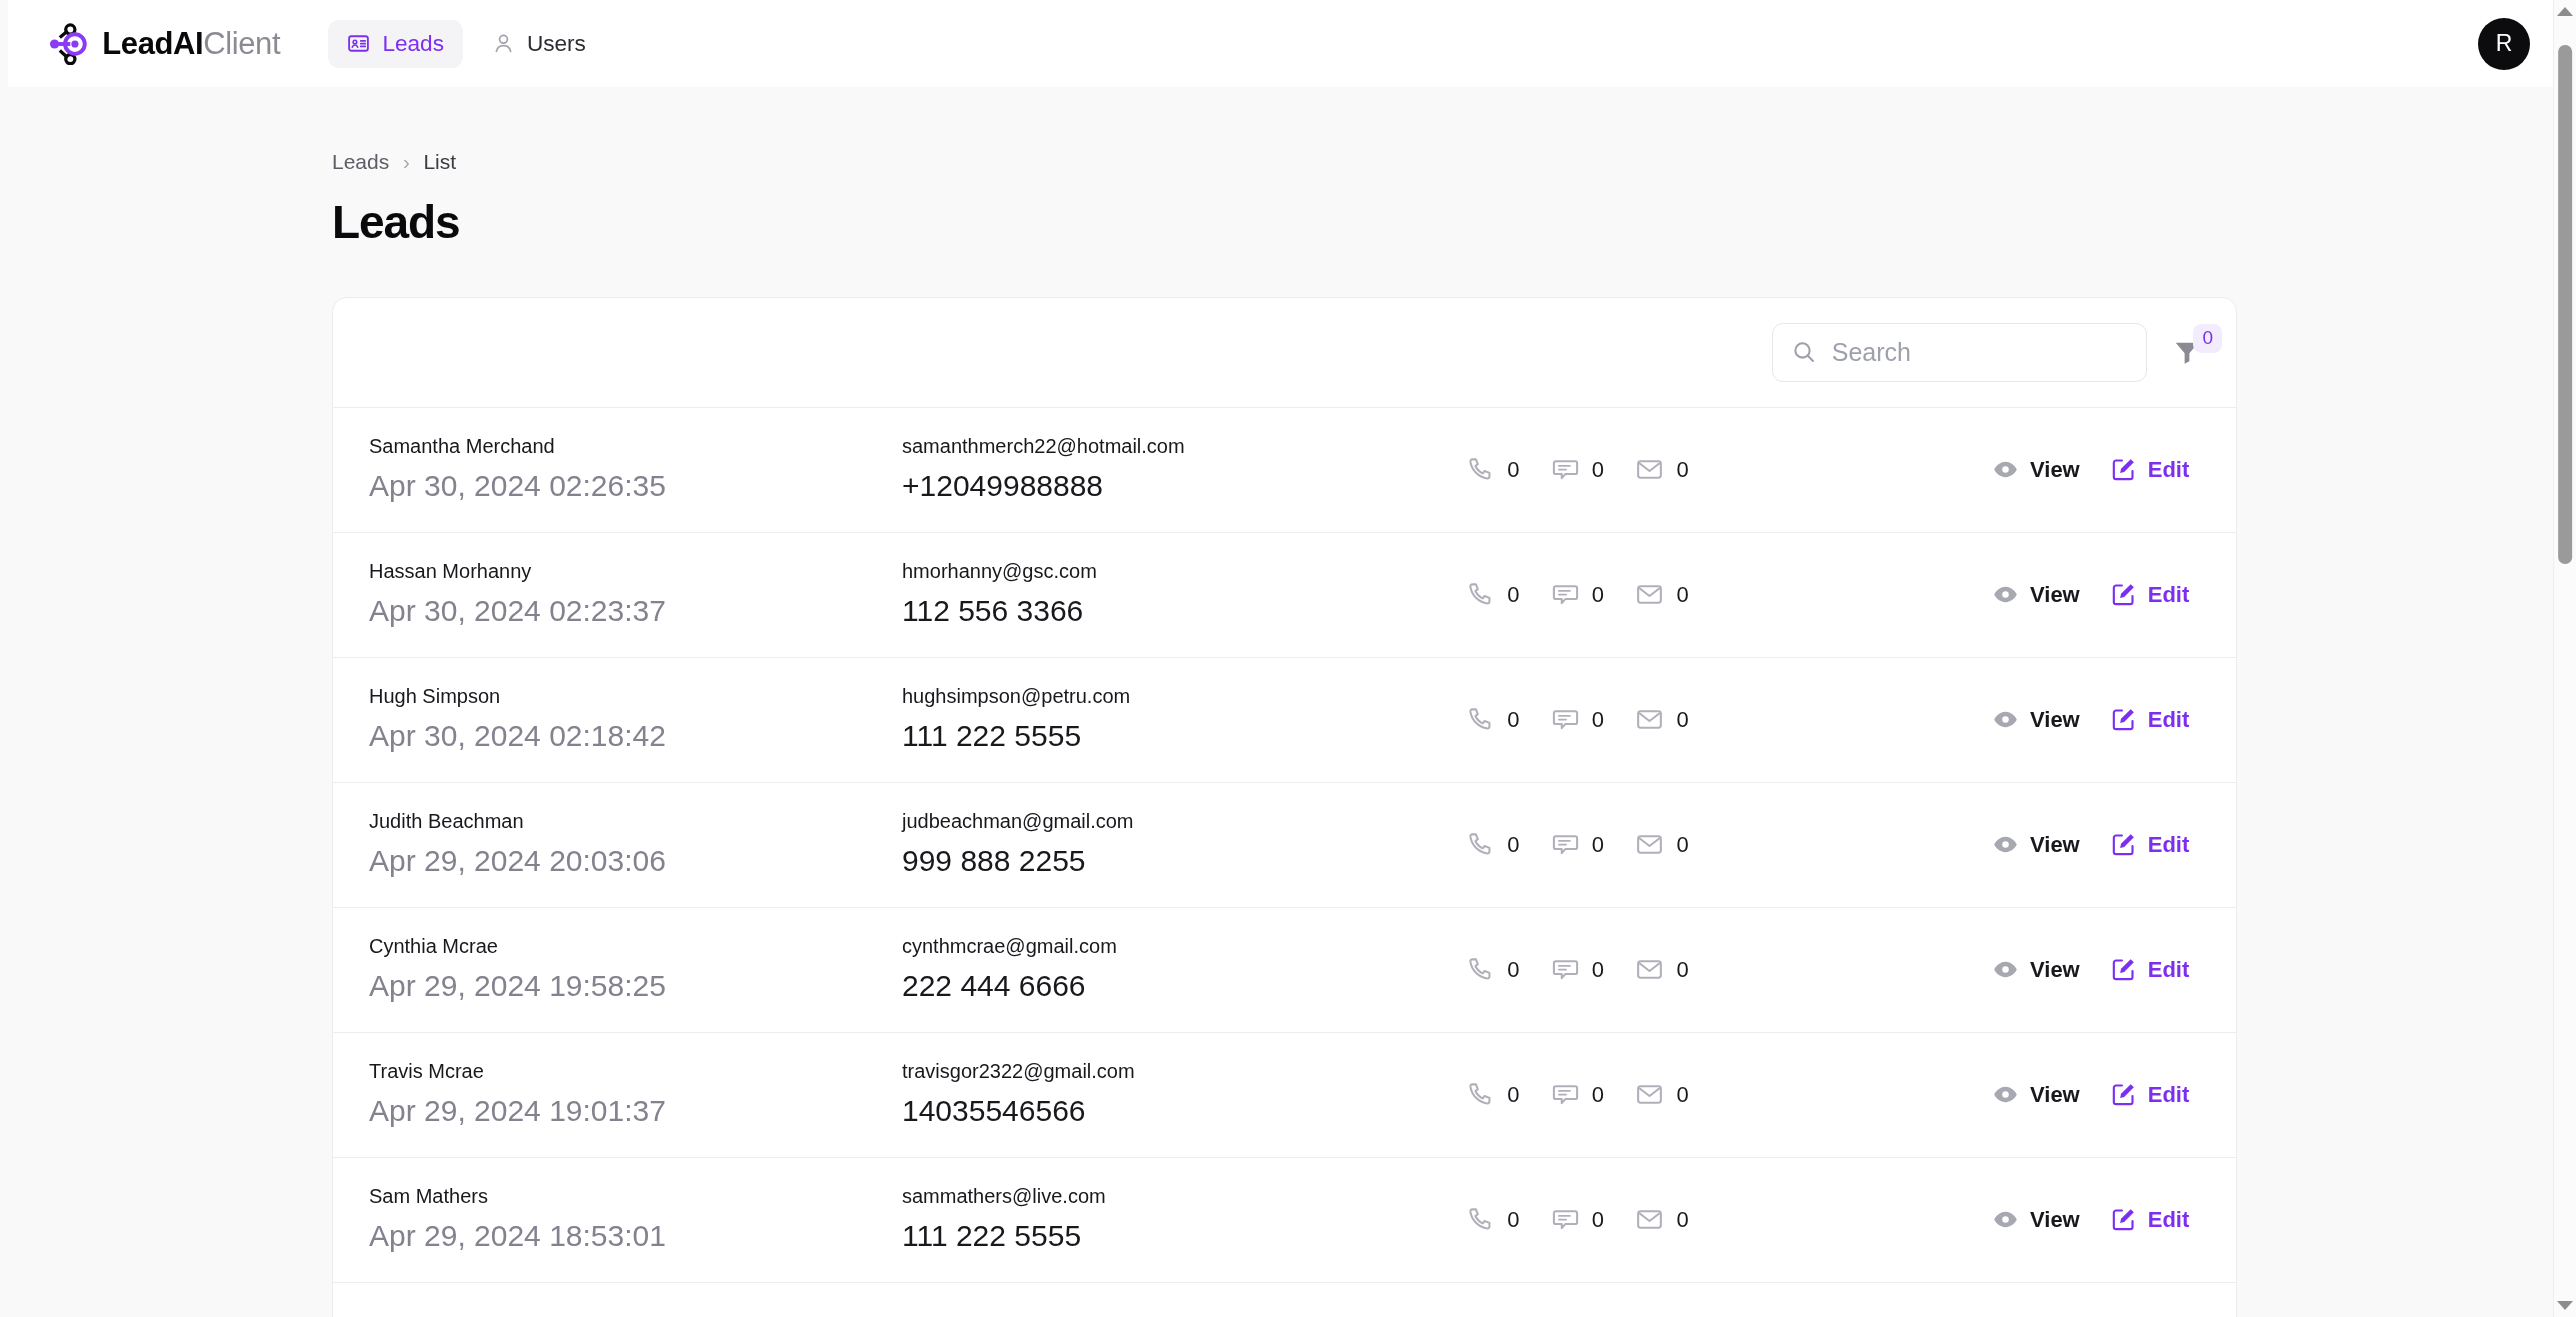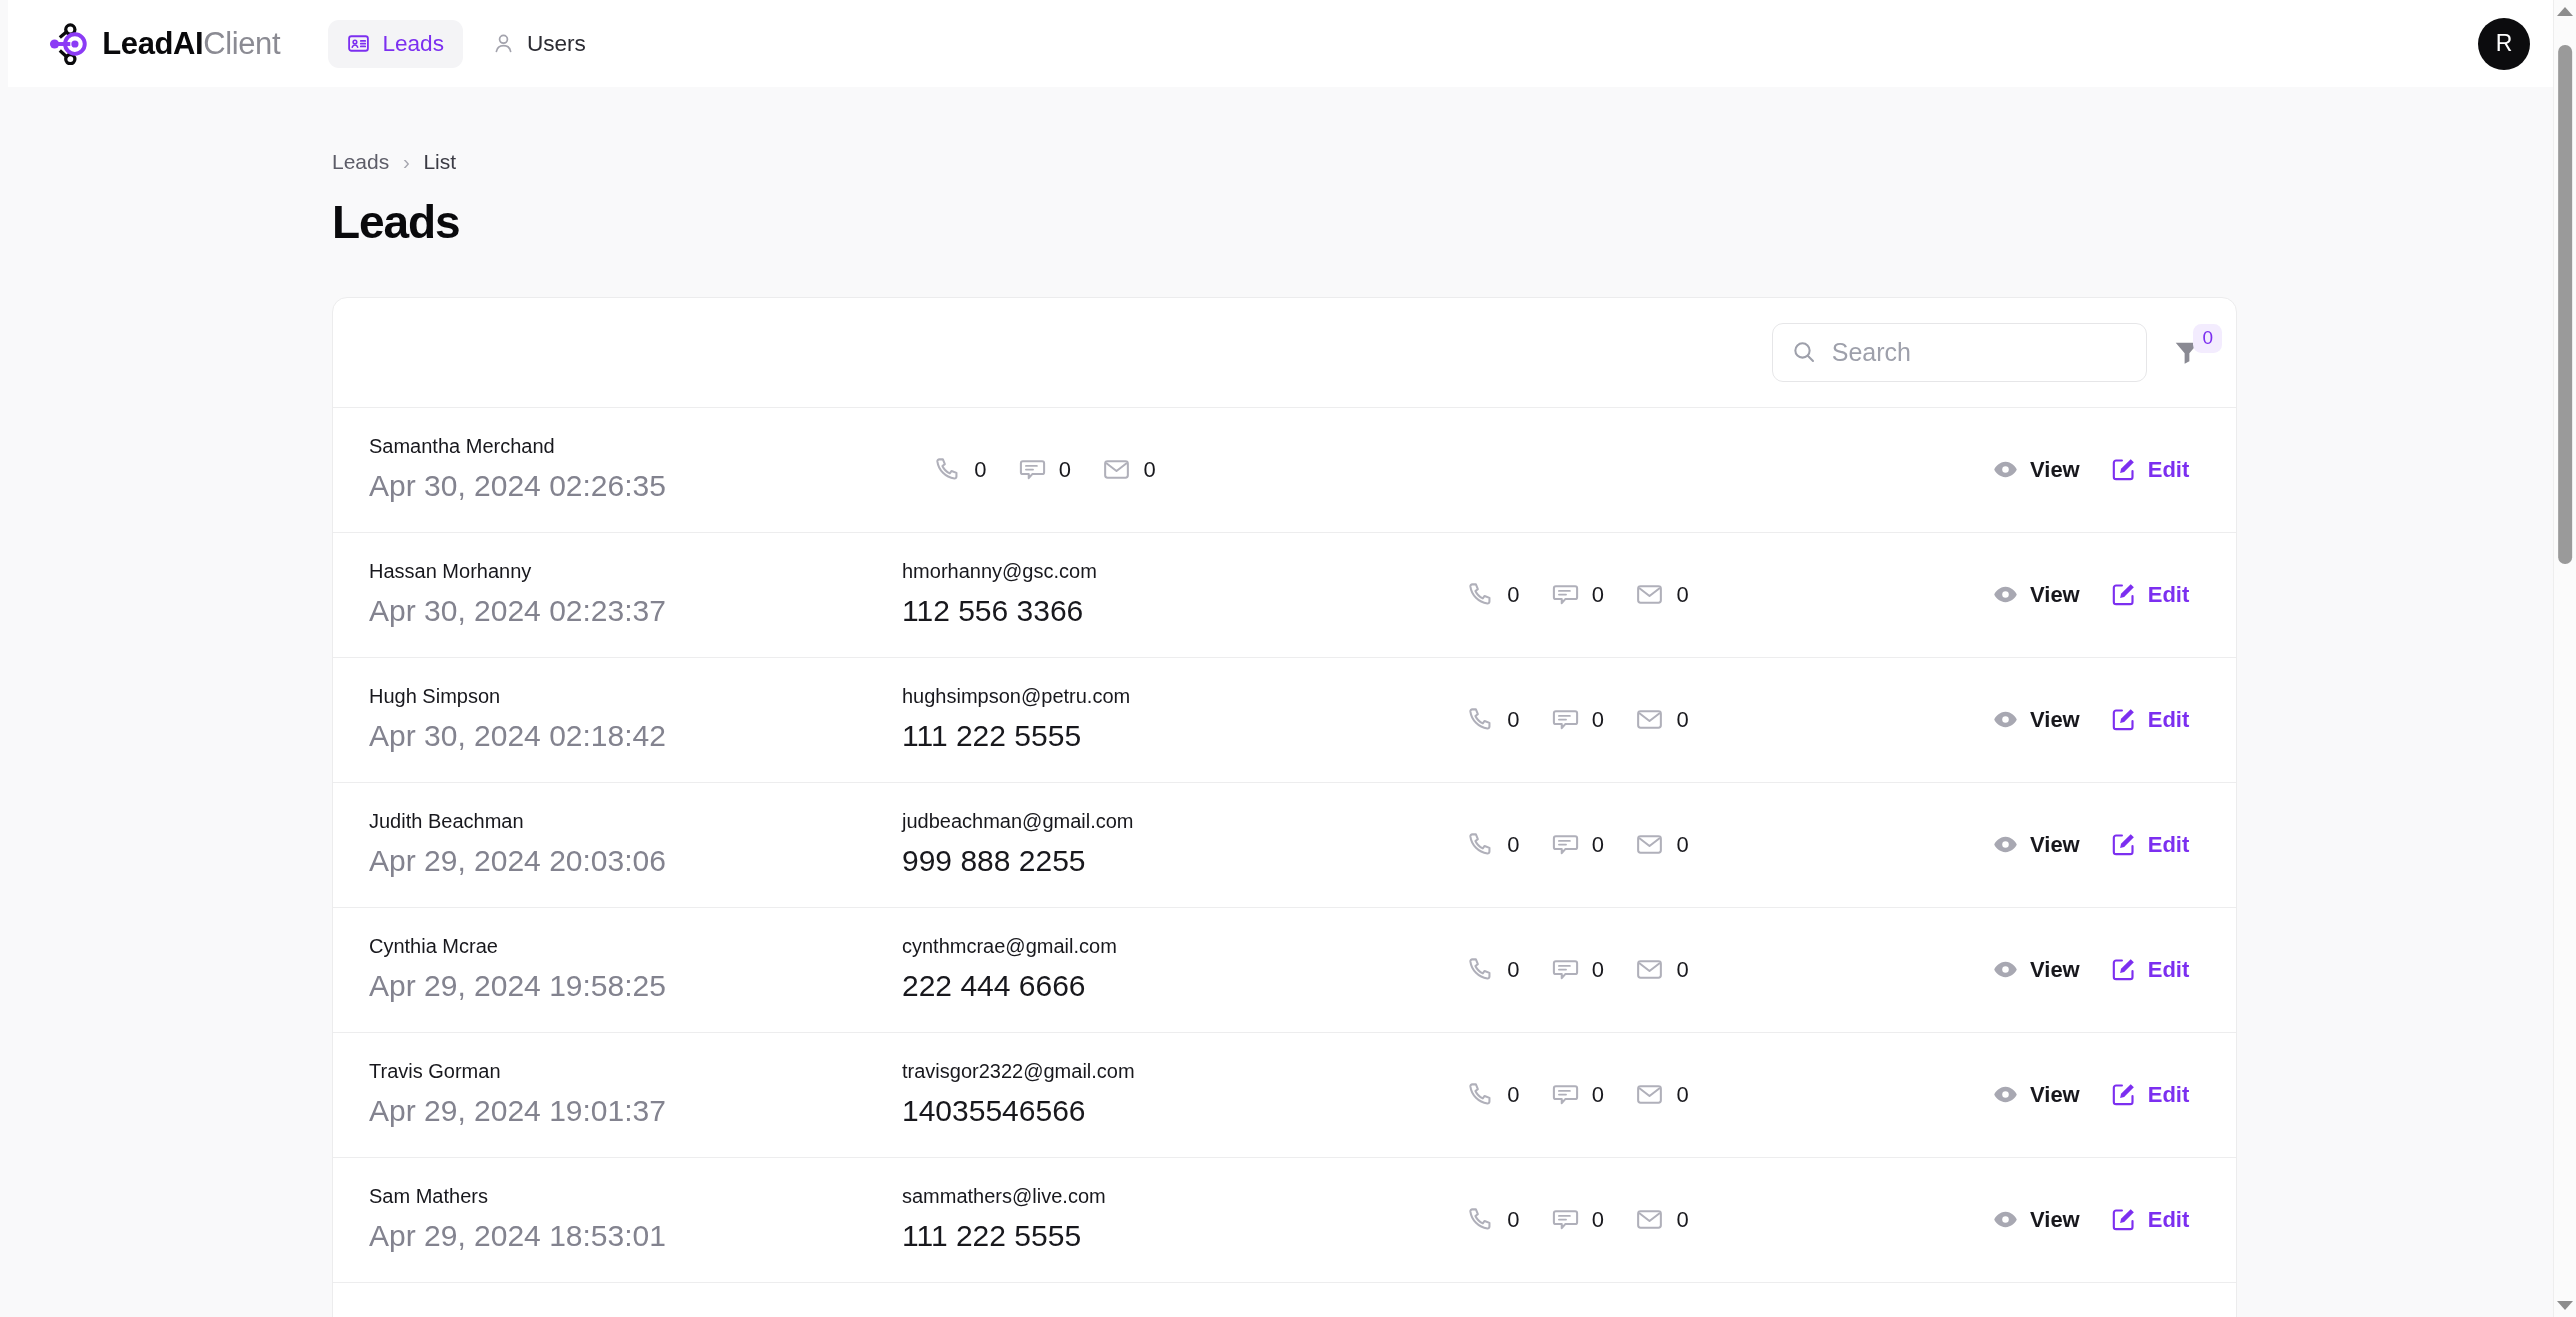--- a/index.html
+++ b/index.html
@@ -387,20 +387,24 @@
         <span class="filter-badge">0</span>
       </div>
     </div>
 
     <div id="rows-host">
         <div class="row">
           <div class="col-name">
             <div class="cell-primary">Samantha Merchand</div>
             <div class="cell-secondary">Apr 30, 2024 02:26:35</div>
           </div>
+          <div class="col-contact">
+            <div class="cell-primary">samanthmerch22@hotmail.com</div>
+            <div class="cell-secondary">+12049988888</div>
+          </div>
           <div class="col-counts">
             <div class="count">
               <span>
                 <svg viewBox="0 0 24 24" fill="none" xmlns="http://www.w3.org/2000/svg">
                   <path d="M5.2 3.6h3l1.6 4-2 1.5a12.4 12.4 0 006.1 6.1l1.5-2 4 1.6v3a1.6 1.6 0 01-1.7 1.6A16.4 16.4 0 013.6 5.3 1.6 1.6 0 015.2 3.6z" stroke="#b0b0ba" stroke-width="1.7" stroke-linejoin="round"></path>
                 </svg>
               </span>
               <span>0</span>
             </div>
             <div class="count">
@@ -675,21 +679,21 @@
                   <path d="M20 13.4v5.2a2 2 0 01-2 2H5.4a2 2 0 01-2-2V6a2 2 0 012-2h5.2" stroke="#7c2ff0" stroke-width="1.9" stroke-linecap="round"></path>
                   <path d="M18.4 2.8l2.8 2.8-8.6 8.6-3.6.8.8-3.6 8.6-8.6z" fill="#7c2ff0"></path>
                 </svg>
               </span>
               <span>Edit</span>
             </div>
           </div>
         </div>
         <div class="row">
           <div class="col-name">
-            <div class="cell-primary">Travis Gorman</div>
+            <div class="cell-primary">Travis Mcrae</div>
             <div class="cell-secondary">Apr 29, 2024 19:01:37</div>
           </div>
           <div class="col-contact">
             <div class="cell-primary">travisgor2322@gmail.com</div>
             <div class="cell-secondary">14035546566</div>
           </div>
           <div class="col-counts">
             <div class="count">
               <span>
                 <svg viewBox="0 0 24 24" fill="none" xmlns="http://www.w3.org/2000/svg">

